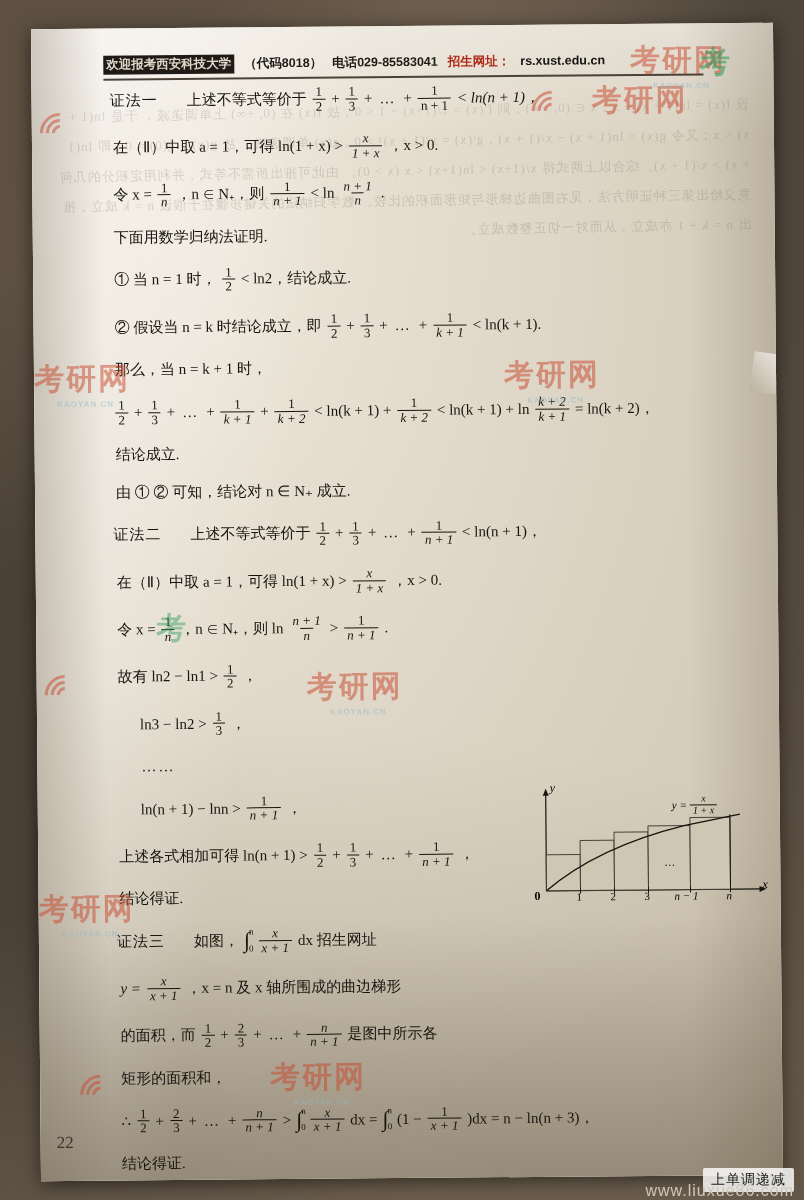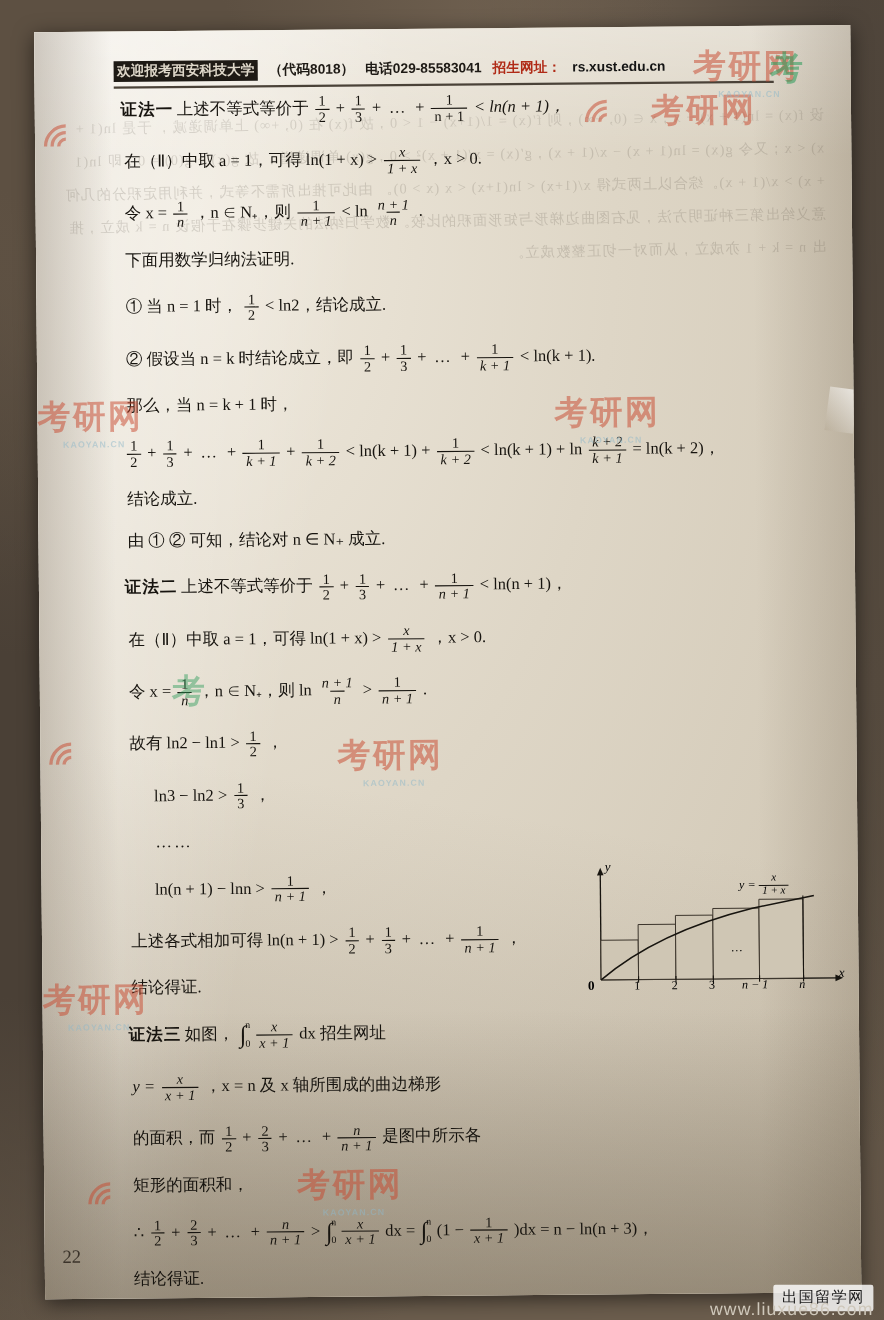--- a/index.html
+++ b/index.html
@@ -119,21 +119,21 @@
     font-size: 15px;
     line-height: 1.25;
   }
   .line {
     display: flex;
     align-items: center;
     flex-wrap: nowrap;
     margin-bottom: 19px;
     white-space: nowrap;
   }
-  .lbl { font-weight: bold; margin-right: 0; letter-spacing: 1px; }
+  .lbl { font-weight: normal; margin-right: 26px; letter-spacing: 1px; }
   .indent { margin-left: 22px; }
   .txt { margin: 0 3px; }
   .frac {
     display: inline-flex;
     flex-direction: column;
     align-items: center;
     vertical-align: middle;
     margin: 0 3px;
     font-size: 13px;
     line-height: 1.05;
@@ -700,15 +700,15 @@
   </div>
 
   <div class="wm" style="left:630px; top:40px;">
     <span class="big">考研网</span>
     <span class="small">KAOYAN.CN</span>
   </div>
   <div class="wm wm-green" style="left:700px; top:42px; color:#2a9c5a; opacity:0.55;">
     <span class="big">考</span>
   </div>
 
-  <div class="brand-box">出国留学网</div>
+  <div class="brand-box">上单调递减</div>
   <div class="brand-sub">www.liuxue86.com</div>
 </div>
 
 </body></html>

